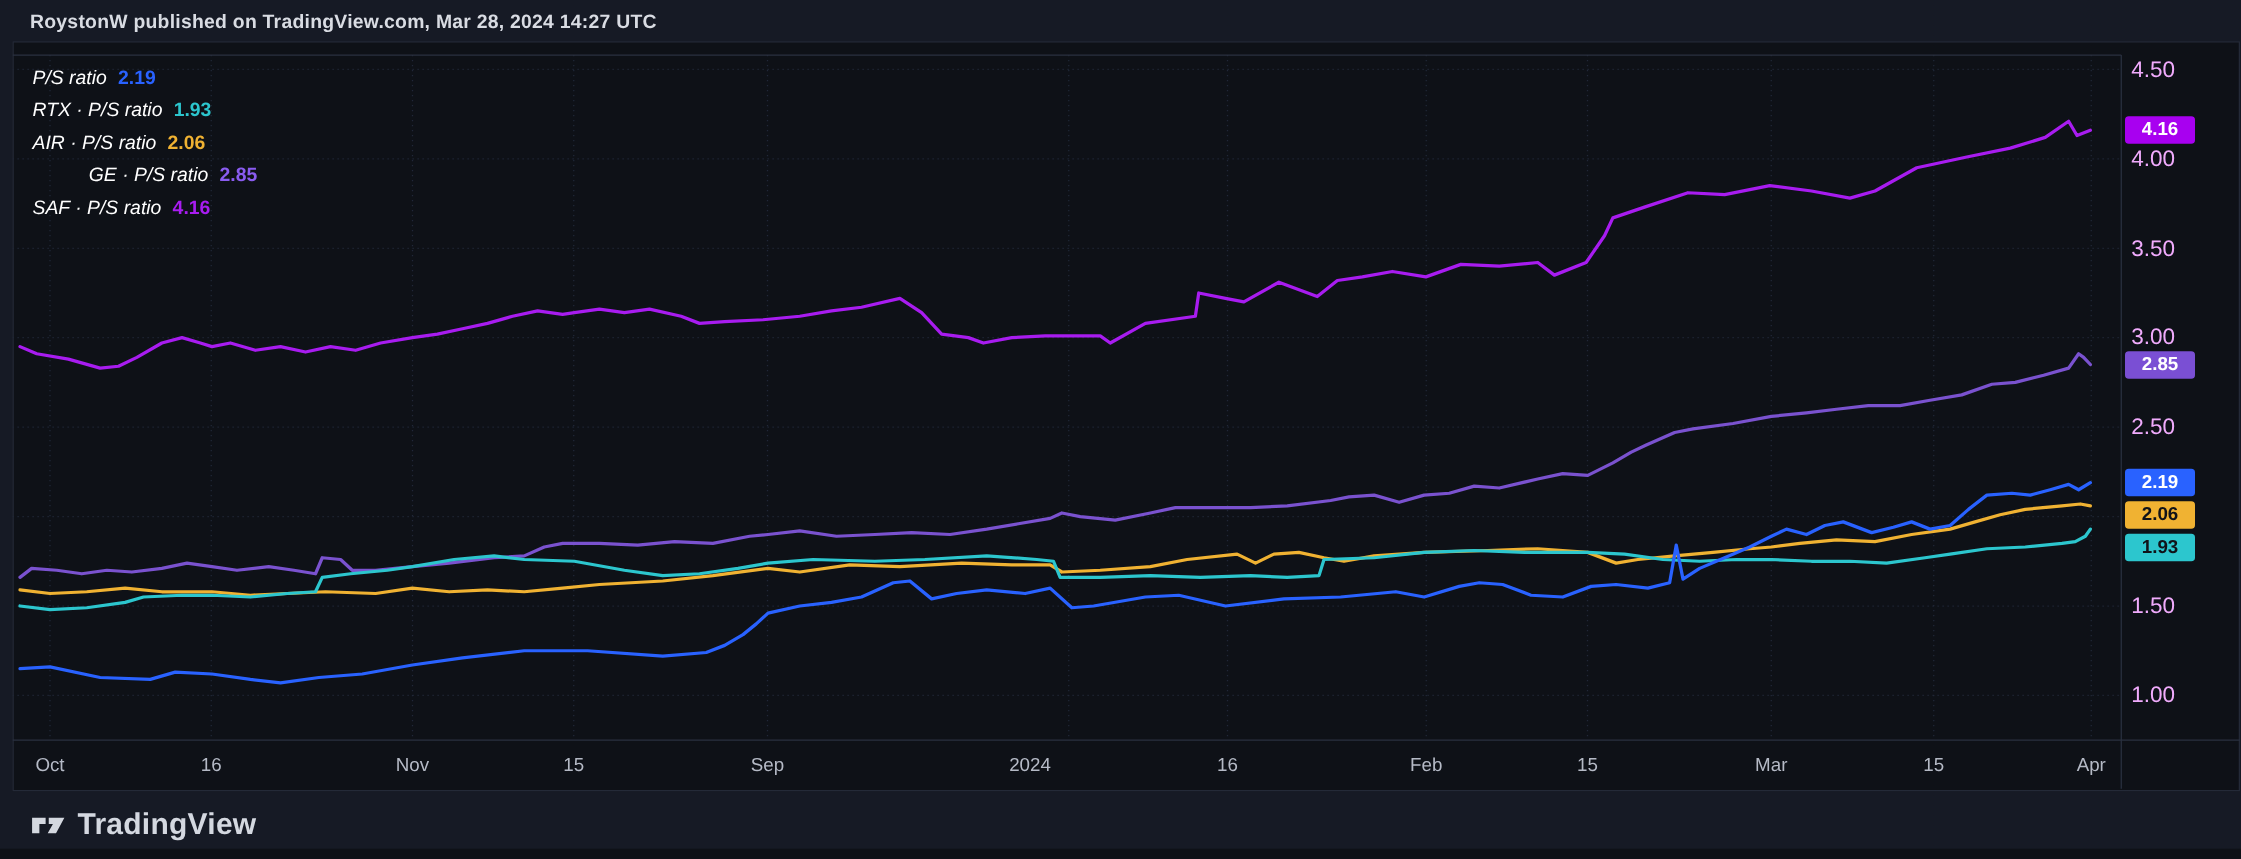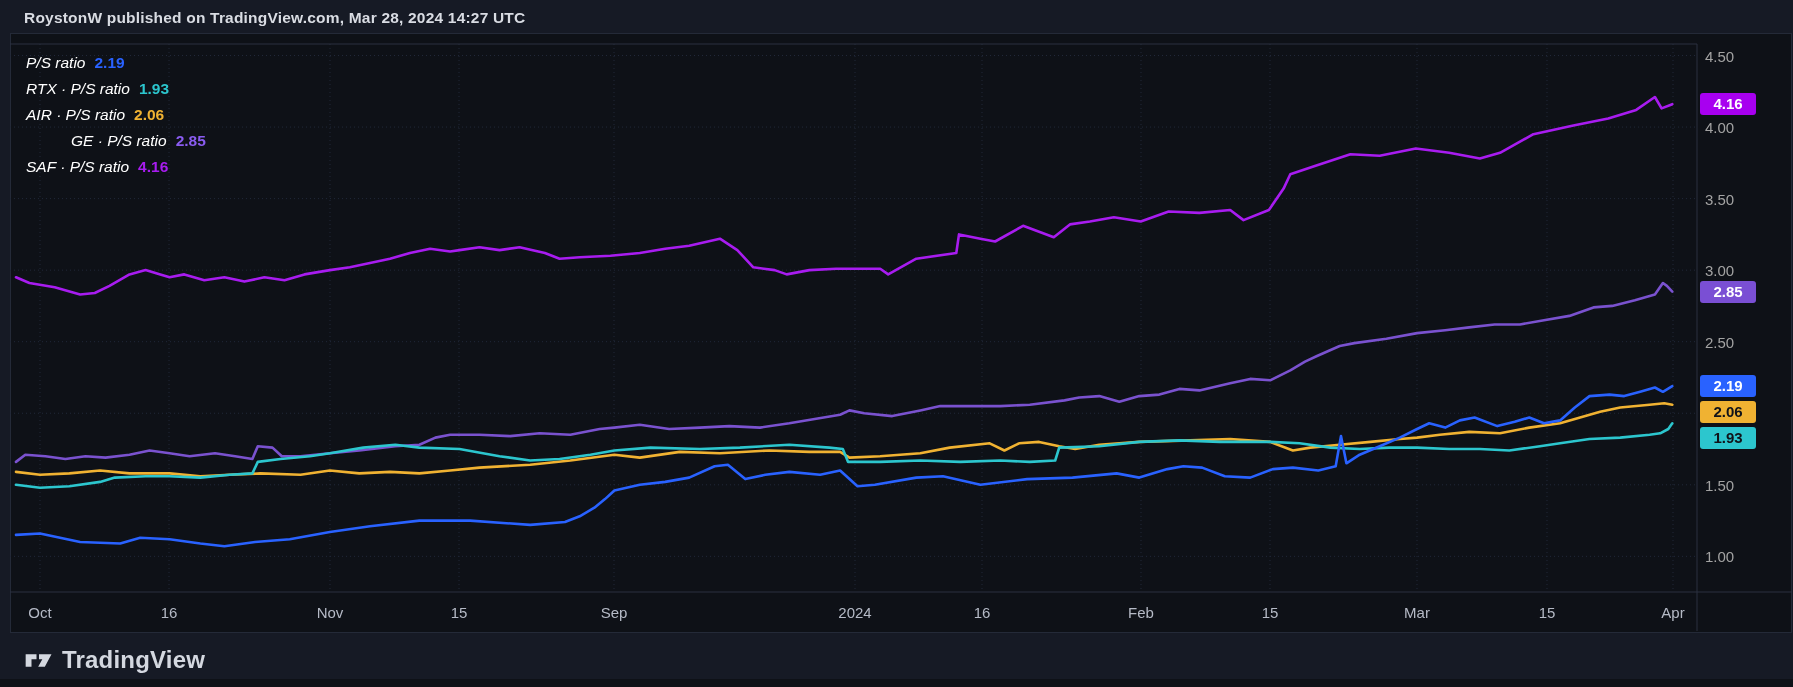--- a/index.html
+++ b/index.html
@@ -8,21 +8,21 @@
        -webkit-font-smoothing:antialiased;}
   #header{position:absolute;left:24px;top:9px;font-size:15.5px;font-weight:600;
           color:#d9dce3;letter-spacing:.2px;}
   #panel{position:absolute;left:10px;top:33px;width:1782px;height:600px;
          background:#0e1117;border:1px solid #242a38;box-sizing:border-box;}
   #chart-svg{position:absolute;left:0;top:0;}
   #legend{position:absolute;left:26px;top:44px;}
   .legend-row{position:absolute;left:0;white-space:nowrap;font-size:15.5px;cursor:default;}
   .legend-label{color:#ffffff;font-weight:500;font-style:italic;}
   .legend-value{font-weight:600;margin-left:9px;}
-  .y-tick{position:absolute;left:1705px;font-size:15px;color:#a3a3a3;transform:translateY(-50%);}
+  .y-tick{position:absolute;left:1705px;font-size:18px;color:#f0abfc;transform:translateY(-50%);}
   .x-tick{position:absolute;top:604px;font-size:15px;color:#b5bac6;transform:translateX(-50%);}
   .price-badge{position:absolute;left:1700px;width:56px;height:22px;border-radius:3px;
                font-size:15px;font-weight:600;text-align:center;line-height:22px;}
   #footer{position:absolute;left:24px;top:646px;display:flex;align-items:center;}
   #footer-brand{color:#d4d8e0;font-size:24px;font-weight:600;margin-left:8px;letter-spacing:.2px;}
   #bottom-strip{position:absolute;left:0;top:679px;width:1793px;height:8px;background:#0e1117;}
 </style>
 </head>
 <body>
 
@@ -76,21 +76,21 @@
     <div class="y-tick" style="top: 341.7px;">2.50</div>
     <div class="y-tick" style="top: 484.8px;">1.50</div>
     <div class="y-tick" style="top: 556.35px;">1.00</div>
   </div>
 <div id="x-axis">
     <div class="x-tick" style="left: 40px;">Oct</div>
     <div class="x-tick" style="left: 169px;">16</div>
     <div class="x-tick" style="left: 330px;">Nov</div>
     <div class="x-tick" style="left: 459px;">15</div>
     <div class="x-tick" style="left: 614px;">Sep</div>
-    <div class="x-tick" style="left: 855px;">2024</div>
+    <div class="x-tick" style="left: 824px;">2024</div>
     <div class="x-tick" style="left: 982px;">16</div>
     <div class="x-tick" style="left: 1141px;">Feb</div>
     <div class="x-tick" style="left: 1270px;">15</div>
     <div class="x-tick" style="left: 1417px;">Mar</div>
     <div class="x-tick" style="left: 1547px;">15</div>
     <div class="x-tick" style="left: 1673px;">Apr</div>
   </div>
 <div id="badges">
     <div class="price-badge" style="top: 93.154px; background: rgb(168, 0, 240); color: rgb(255, 255, 255);">4.16</div>
     <div class="price-badge" style="top: 280.615px; background: rgb(122, 79, 212); color: rgb(255, 255, 255);">2.85</div>

